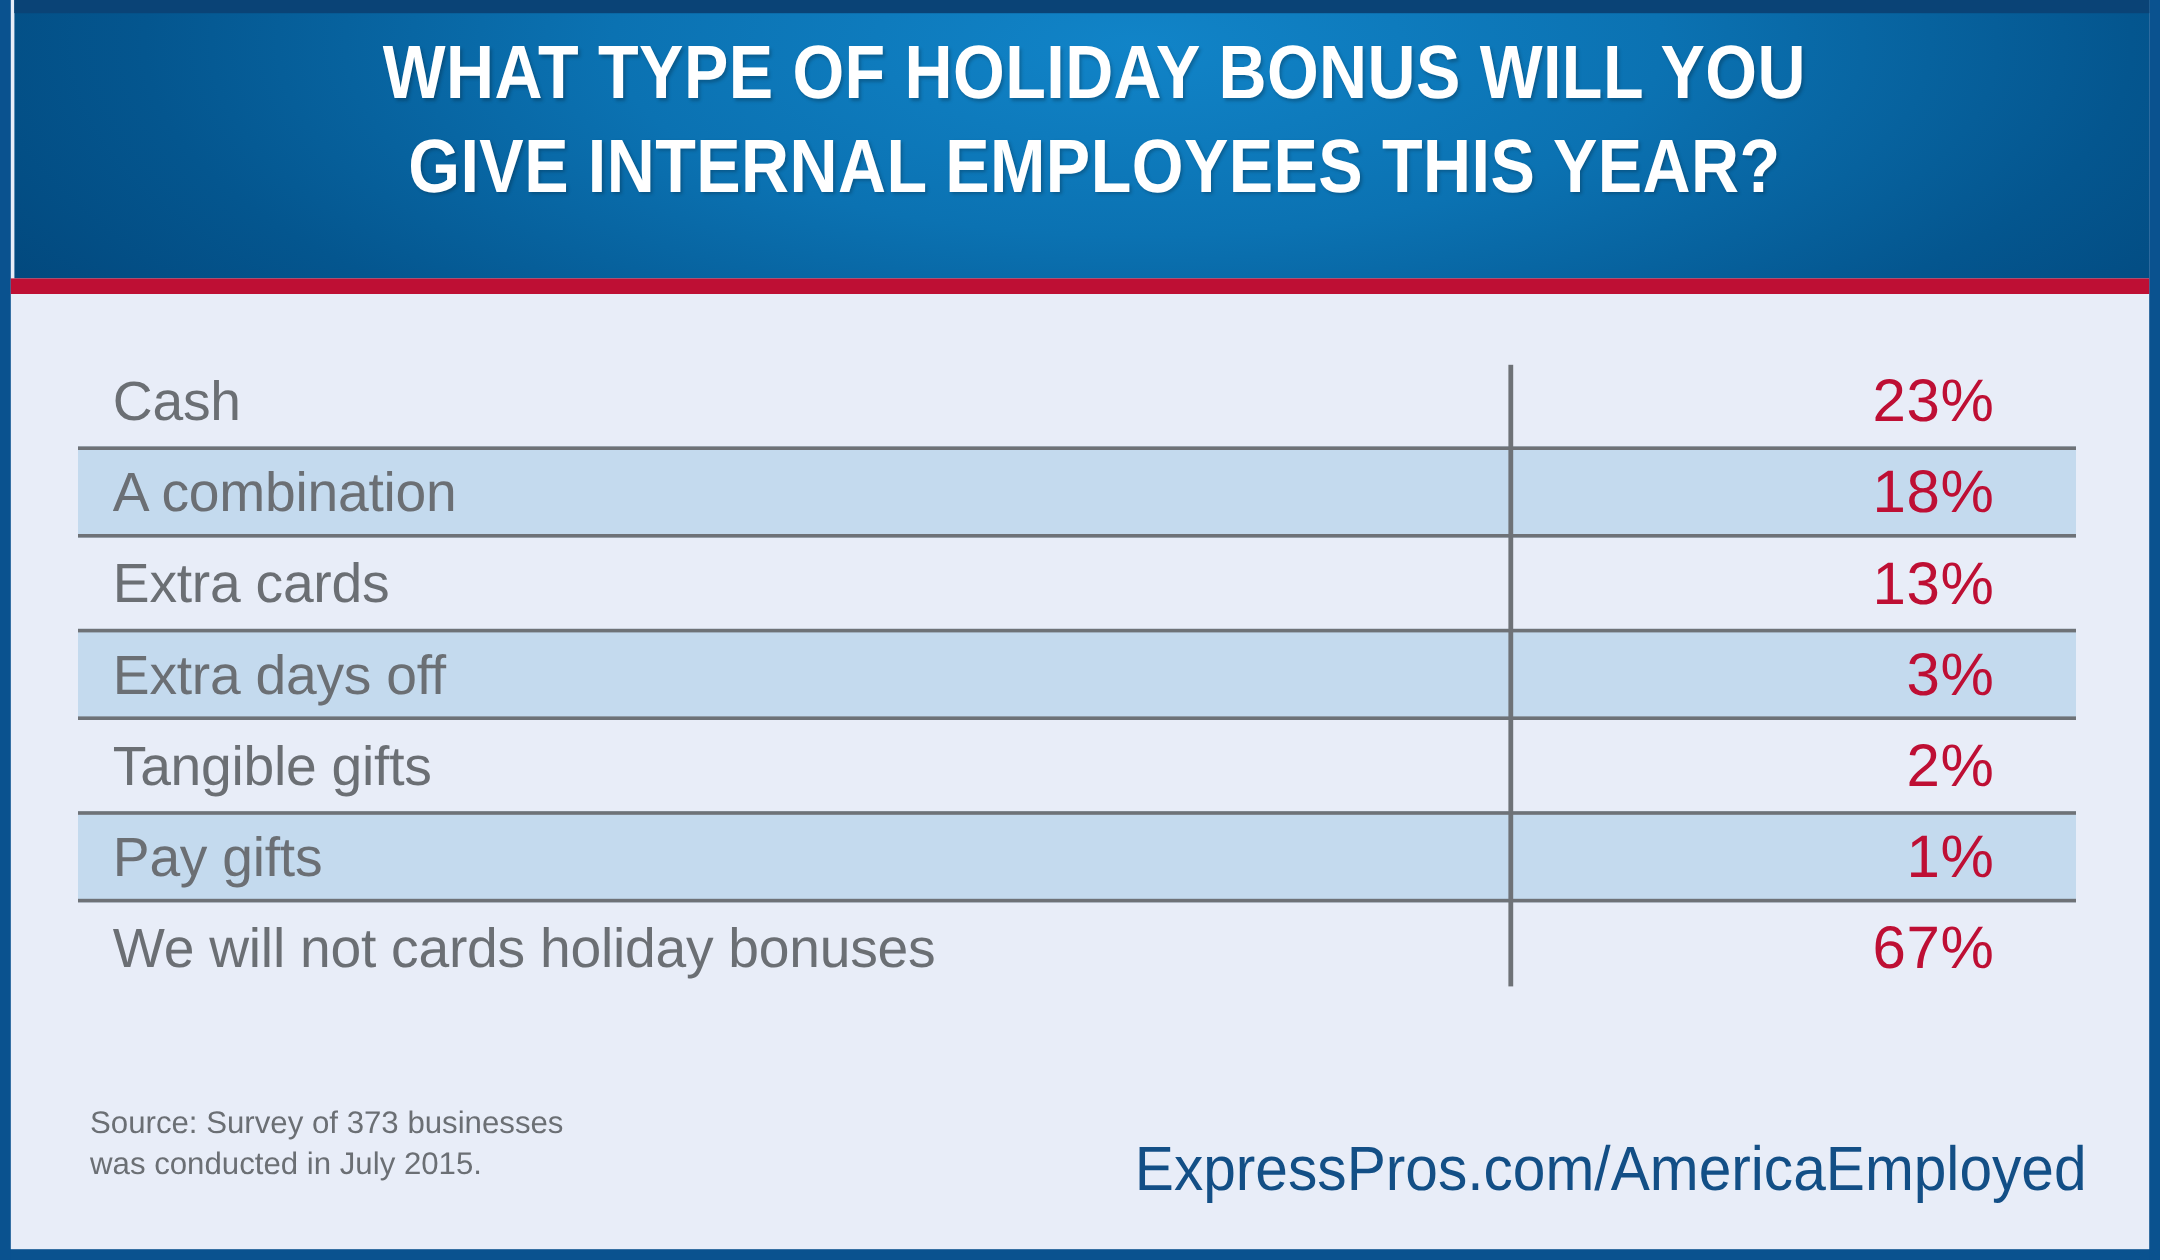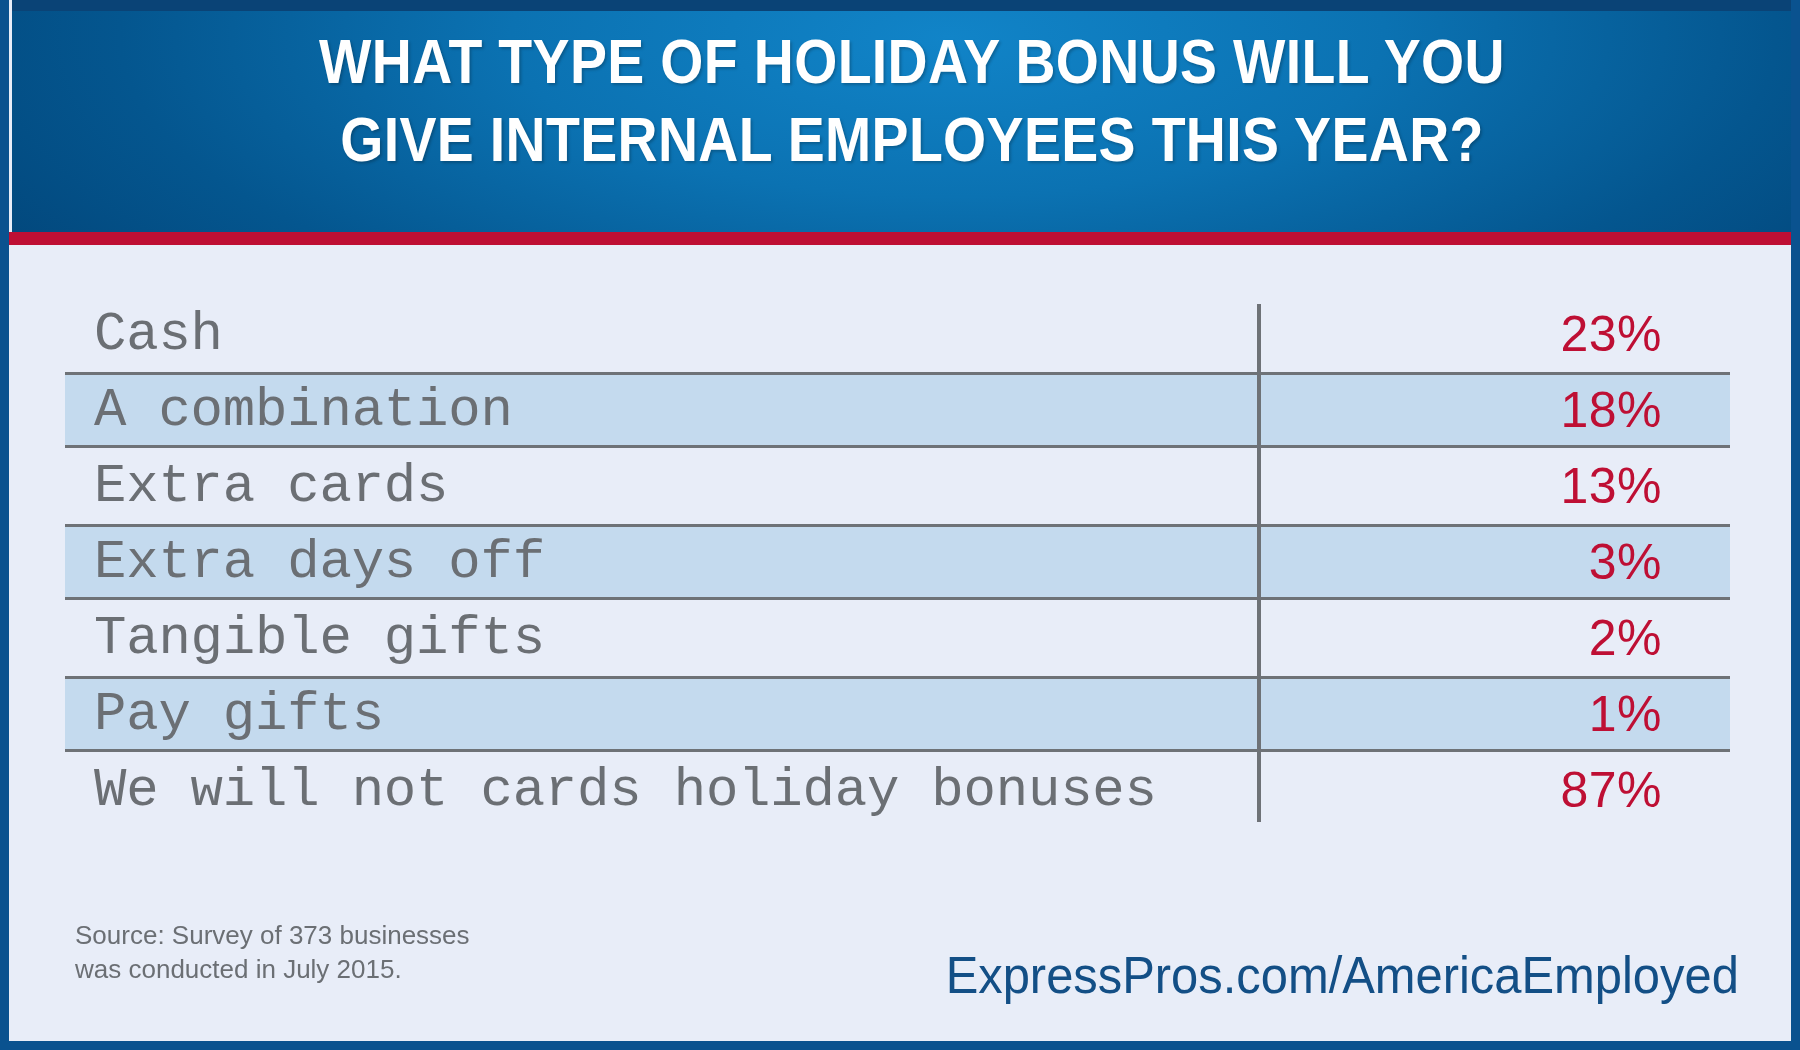--- a/index.html
+++ b/index.html
@@ -90,26 +90,25 @@
   .row.shaded {
     background: #c4daee;
     border-top: 3px solid #6e7277;
     border-bottom: 3px solid #6e7277;
   }
   .row-label {
     flex: 0 0 1180px;
     padding-left: 29px;
     box-sizing: border-box;
     color: #6b6f74;
-    font-size: 54px;
+    font-size: 46px;
     font-weight: normal;
     letter-spacing: -0.2px;
     white-space: nowrap;
     overflow: hidden;
-    font-family: Liberation Mono, monospace;
   }
   .row-value {
     flex: 1 1 auto;
     text-align: right;
     padding-right: 68px;
     box-sizing: border-box;
     color: #be0f34;
     font-family: "Liberation Sans Narrow", "Liberation Sans", sans-serif;
     font-size: 50px;
     font-weight: normal;
@@ -188,21 +187,21 @@
       <div class="row-value">2%</div>
     </div>
 
     <div class="row shaded">
       <div class="row-label">Pay gifts</div>
       <div class="row-value">1%</div>
     </div>
 
     <div class="row">
       <div class="row-label">We will not cards holiday bonuses</div>
-      <div class="row-value">87%</div>
+      <div class="row-value">67%</div>
     </div>
 
     <div id="divider-line"></div>
   </div>
 
   <div id="source">Source: Survey of 373 businesses
 was conducted in July 2015.</div>
   <div id="url">ExpressPros.com/AmericaEmployed</div>
 
 </div>

